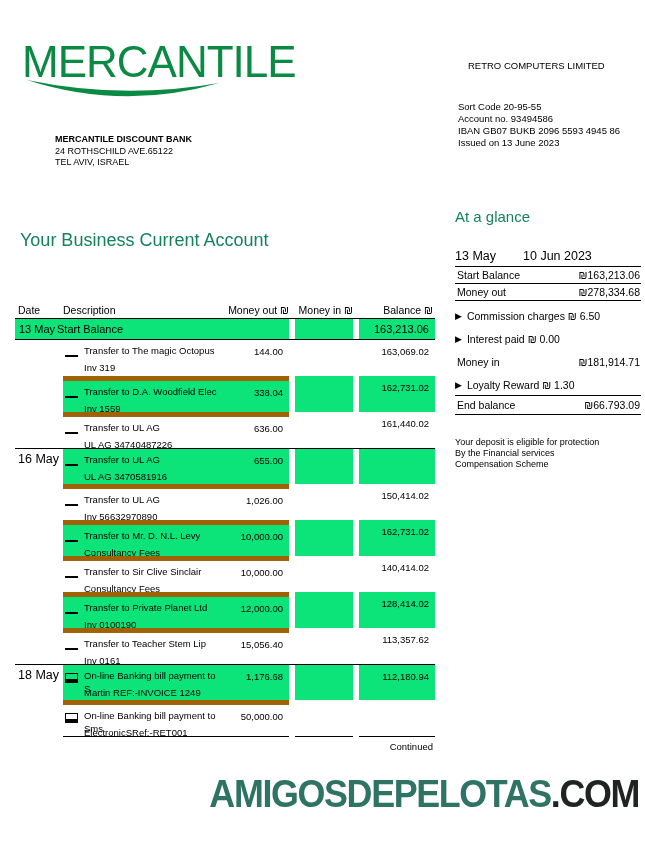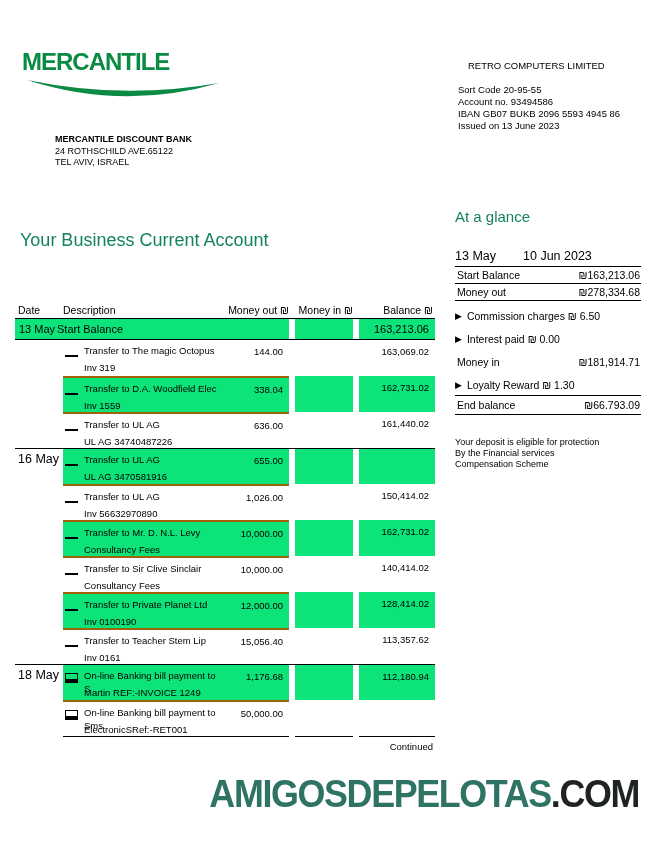--- a/index.html
+++ b/index.html
@@ -6,27 +6,27 @@
   html,body { background:#888; }
   body { font-family:"Liberation Sans", sans-serif; }
   .page {
     position:relative; width:645px; height:842px; background:#ffffff;
     margin:0 auto; overflow:hidden; color:#000;
   }
   :root { --green:#0ce47a; --brand:#0a8a43; --heading:#14835a; }
 
   
   .logo-block { position:absolute; left:22px; top:44px; width:202px; }
-  .logo-text { font-size:24px; font-weight:bold; color:var(--brand); letter-spacing:-1px; line-height:36px; }
+  .logo-text { font-size:44px; font-weight:normal; color:var(--brand); letter-spacing:-1px; line-height:36px; }
   .logo-swoosh { display:block; margin-top:-3px; margin-left:2px; }
   .bank-address { position:absolute; left:55px; top:134px; font-size:9px; line-height:11.5px; }
   .bank-address .bn { font-weight:bold; }
 
   .acct-info { position:absolute; left:458px; top:60px; font-size:9.5px; line-height:12px; }
-  .acct-info .company { margin-bottom:12px;padding-left:10px; }
+  .acct-info .company { margin-bottom:29px;padding-left:10px; }
 
   .page-title { position:absolute; left:20px; top:230px; font-size:18px; color:var(--heading); }
 
   
   .glance { position:absolute; left:455px; top:208px; width:186px; font-size:10.5px; }
   .g-head { font-size:15px; color:var(--heading); margin-bottom:24px; }
   .g-period { font-size:12.5px; padding-bottom:3px; border-bottom:1px solid #000; }
   .g-period .g-p2 { margin-left:27px; }
   .g-row { display:flex; justify-content:space-between; padding:2px 1px 2px 2px; }
   .g-row.u { border-bottom:1px solid #000; }
@@ -51,21 +51,21 @@
   .sb-a { width:274px; background:var(--green); display:flex; padding-top:4px; }
   .sb-date { padding-left:4px; width:42px; }
   .sb-gap { width:6px; }
   .sb-b { width:58px; background:var(--green); }
   .sb-c { width:76px; background:var(--green); text-align:right; padding:4px 6px 0 0; }
 
   .tx-row { display:flex; height:36px; font-size:9.5px; }
   .tx-row.group-start { border-top:1px solid #000; }
   .td-date { width:48px; padding:3px 0 0 3px; font-size:12.5px; }
   .td-inner { width:226px; display:flex; }
-  .tx-row.inner-sep .td-inner { border-top:2px solid #a16207; }
+  .tx-row.inner-sep .td-inner { border-top:5px solid #a16207; }
   .tx-row.green .td-inner, .tx-row.green .td-in, .tx-row.green .td-bal { background:var(--green); }
   .td-icon { width:21px; }
   .icon-dash { width:13px; height:2px; background:#000; margin:15px 0 0 2px; }
   .icon-online { width:13px; height:10px; border:1px solid #000; border-bottom:4px solid #000; margin:8px 0 0 2px; background:#fff; }
   .tx-row.green .icon-online { background:var(--green); }
   .td-desc { flex:1; padding-top:4px; }
   .td-desc .d1 { line-height:13px; height:17px; }
   .td-desc .d2 { line-height:13px; }
   .td-out { width:72px; text-align:right; padding:6px 6px 0 0; }
   .td-gap { width:6px; }

